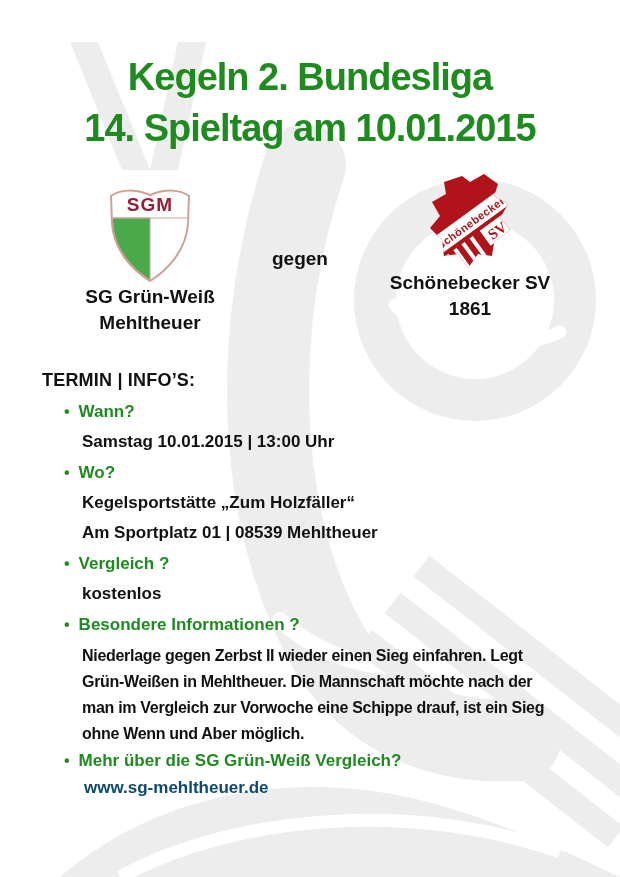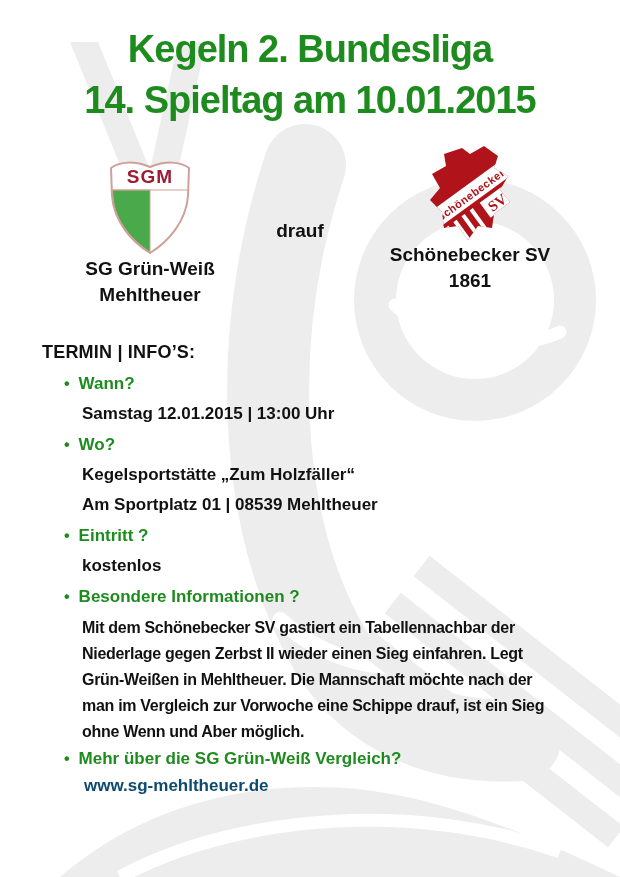--- a/index.html
+++ b/index.html
@@ -3,21 +3,21 @@
 <meta charset="utf-8">
 <style>
   html,body{margin:0;padding:0;background:#fff;}
   body{
     width:620px;height:877px;overflow:hidden;
     font-family:"Liberation Sans",sans-serif;
     font-weight:700;color:#111;
   }
   .page{position:relative;width:620px;height:877px;background:#fff;}
   .watermark{position:absolute;left:0;top:0;z-index:0;}
-  .content{position:relative;z-index:1;padding-top:24px;}
+  .content{position:relative;z-index:1;padding-top:52px;}
 
   .title{
     color:#1e8b1e;text-align:center;
     font-size:38px;line-height:51px;letter-spacing:-1px;
   }
 
   .match{position:relative;display:flex;margin-top:26px;padding:0 30px;}
   .team-col{width:240px;display:flex;flex-direction:column;align-items:center;}
   .team-col.away{margin-left:auto;margin-top:-8px;}
   .crest{display:block;}
@@ -71,21 +71,21 @@
           <path d="M46,38 L46,100 C29,89 11,70 9,45 L8.5,38 Z" fill="#4aa94a" stroke="#cfa098" stroke-width="1"></path>
           <line x1="8.5" y1="38" x2="83.5" y2="38" stroke="#cfa098" stroke-width="1.2"></line>
           <text x="46" y="31" text-anchor="middle" font-size="19" font-weight="bold" letter-spacing="1" fill="#9b1d33">SGM</text>
         </svg>
         <div class="team-name">
           <div>SG Grün-Weiß</div>
           <div>Mehltheuer</div>
         </div>
       </div>
 
-      <div class="versus">drauf</div>
+      <div class="versus">gegen</div>
 
       <div class="team-col away">
         <svg class="crest" width="84" height="98" viewBox="0 0 84 98">
           <defs>
             <clipPath id="ssvclip">
               <path d="M16,10 L34,4 L42,10 L56,2 L70,12 L66,24 L80,32 L72,46 L82,58 L66,70 L64,84 L50,82 L40,96 L30,82 L16,84 L14,68 L2,56 L12,44 L4,30 L18,22 Z"></path>
             </clipPath>
           </defs>
           <path d="M16,10 L34,4 L42,10 L56,2 L70,12 L66,24 L80,32 L72,46 L82,58 L66,70 L64,84 L50,82 L40,96 L30,82 L16,84 L14,68 L2,56 L12,44 L4,30 L18,22 Z" fill="#b01319"></path>
           <g clip-path="url(#ssvclip)">
@@ -109,41 +109,40 @@
       </div>
     </div>
 
     <div class="info">
       <div class="info-heading">TERMIN | INFO’S:</div>
 
       <div class="item">
         <span class="bullet">•</span>
         <span>Wann?</span>
       </div>
-      <div class="body-line">Samstag 12.01.2015 | 13:00 Uhr</div>
+      <div class="body-line">Samstag 10.01.2015 | 13:00 Uhr</div>
 
       <div class="item">
         <span class="bullet">•</span>
         <span>Wo?</span>
       </div>
       <div class="body-line">Kegelsportstätte „Zum Holzfäller“</div>
       <div class="body-line">Am Sportplatz 01 | 08539 Mehltheuer</div>
 
       <div class="item">
         <span class="bullet">•</span>
-        <span>Eintritt ?</span>
+        <span>Vergleich ?</span>
       </div>
       <div class="body-line">kostenlos</div>
 
       <div class="item">
         <span class="bullet">•</span>
         <span>Besondere Informationen ?</span>
       </div>
       <div class="para">
-        <div class="para-line">Mit dem Schönebecker SV gastiert ein Tabellennachbar der</div>
         <div class="para-line">Niederlage gegen Zerbst II wieder einen Sieg einfahren. Legt</div>
         <div class="para-line">Grün-Weißen in Mehltheuer. Die Mannschaft möchte nach der</div>
         <div class="para-line">man im Vergleich zur Vorwoche eine Schippe drauf, ist ein Sieg</div>
         <div class="para-line">ohne Wenn und Aber möglich.</div>
       </div>
 
       <div class="item" style="margin-top:4px;">
         <span class="bullet">•</span>
         <span>Mehr über die SG Grün-Weiß Vergleich?</span>
       </div>

